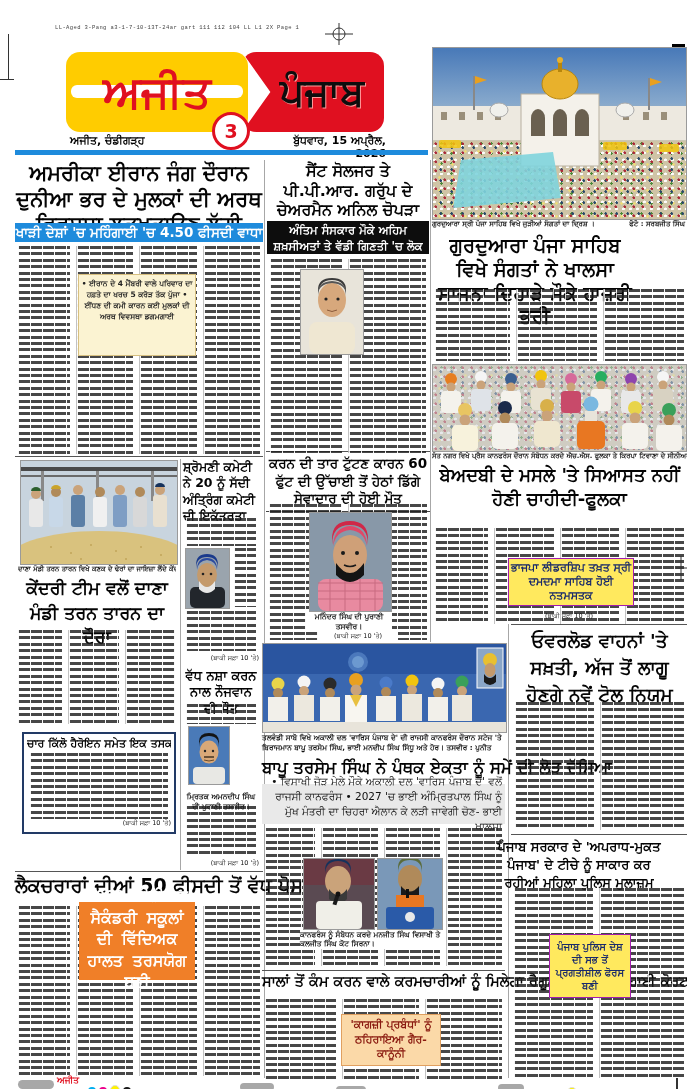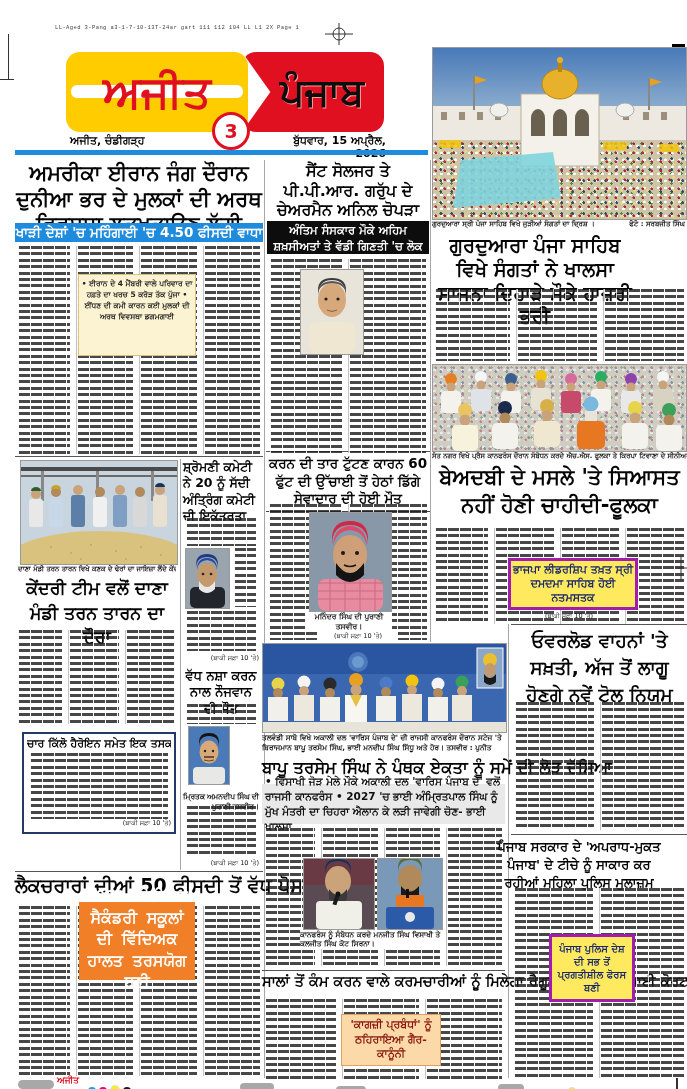--- a/index.html
+++ b/index.html
@@ -11,29 +11,29 @@
   .rule-v{background:#8a8a8a;width:1px;opacity:.75;}
   .rule-h{background:#555;height:1px;}
   
   .cols{display:flex;}
   .gcol{flex:1;margin:0 3px;opacity:.82;background:
     repeating-linear-gradient(90deg, rgba(255,255,255,.95) 0 1.2px, transparent 1.2px 12px),
     repeating-linear-gradient(180deg,#1f1f1f 0 3px, transparent 3px 6.4px);}
   .gcol + .gcol{border-left:1px solid #b5b5b5;padding-left:5px;}
   .box-cream{background:#FBF3D2;border:1px solid #d8c080;color:#222;font-weight:bold;
              font-size:7.5px;line-height:1.45;text-align:center;padding:4px 2px;z-index:3;}
-  .box-yellow{background:#FFE95E;border:3px solid #a21caf;color:#1a2a6a;font-weight:bold;
+  .box-yellow{background:#FFE95E;border:1px solid #a21caf;color:#1a2a6a;font-weight:bold;
               text-align:center;z-index:3;display:flex;align-items:center;justify-content:center;padding:2px;}
   .box-orange{background:#F07F28;color:#fff;font-weight:bold;text-align:center;z-index:3;
               display:flex;align-items:center;justify-content:center;padding:3px;}
   .box-peach{background:#FBD9A8;border:1px solid #e0a060;color:#8a1a10;font-weight:bold;
              text-align:center;z-index:3;display:flex;align-items:center;justify-content:center;padding:2px;}
   .subhead-blue{background:#1E8BDC;color:#fff;font-weight:bold;text-align:center;}
   .subhead-black{background:#0d0d0d;color:#fff;font-weight:bold;text-align:center;}
-  .subhead-gray{background:#e9e9e9;color:#101010;font-weight:bold;text-align:left;}
+  .subhead-gray{background:#e9e9e9;color:#101010;font-weight:normal;text-align:right;}
   .jump{font-size:6.5px;font-weight:normal;text-align:right;color:#111;z-index:3;}
   .photo{border:1px solid #9a9a9a;overflow:hidden;z-index:2;}
   .crowdnoise{background-color:#cfc4a6;background-image:
      radial-gradient(circle at 30% 30%, #a23 1.1px, transparent 1.5px),
      radial-gradient(circle at 70% 60%, #246 1.1px, transparent 1.5px),
      radial-gradient(circle at 50% 80%, #ed7 1.1px, transparent 1.5px),
      radial-gradient(circle at 20% 70%, #fff 1.2px, transparent 1.6px),
      radial-gradient(circle at 85% 25%, #483 1px, transparent 1.4px);
      background-size:9px 9px,11px 11px,13px 13px,7px 7px,10px 10px;}
   .regdot{border-radius:50%;width:8px;height:8px;display:inline-block;margin-right:3px;}
@@ -239,21 +239,21 @@
           </g>
         <g transform="translate(226,38)">
             <circle cx="10" cy="7" r="7" fill="#3aa05a"></circle>
             <circle cx="10" cy="17" r="5.5" fill="#b08a5a"></circle>
             <rect x="-3" y="22" width="26" height="26" rx="5" fill="#f4f2ec"></rect>
           </g>
       </g>
     </svg>
   </div>
   <div class="abs caption" style="left:432px;top:430px;width:255px;font-size:6.8px;white-space:nowrap;overflow:hidden;">ਸੰਤ ਨਗਰ ਵਿਖੇ ਪ੍ਰੈਸ ਕਾਨਫਰੰਸ ਦੌਰਾਨ ਸੰਬੋਧਨ ਕਰਦੇ ਐਚ.ਐਸ. ਫੂਲਕਾ ਤੇ ਕਿਰਪਾ ਟਿਵਾਣਾ ਦੇ ਸੀਨੀਅਰ ਆਗੂ ਹਾਜ਼ਰ।</div>
-  <div class="abs hl" style="left:432px;top:441px;width:255px;font-size:21px;line-height:1.35;">ਬੇਅਦਬੀ ਦੇ ਮਸਲੇ 'ਤੇ ਸਿਆਸਤ ਨਹੀਂ ਹੋਣੀ ਚਾਹੀਦੀ-ਫੂਲਕਾ</div>
+  <div class="abs hl" style="left:432px;top:441px;width:255px;font-size:18px;line-height:1.35;">ਬੇਅਦਬੀ ਦੇ ਮਸਲੇ 'ਤੇ ਸਿਆਸਤ ਨਹੀਂ ਹੋਣੀ ਚਾਹੀਦੀ-ਫੂਲਕਾ</div>
   <div class="abs cols" style="left:432px;top:506px;width:255px;height:96px;">
       <div class="gcol"></div>
       <div class="gcol"></div>
       <div class="gcol"></div>
       <div class="gcol"></div>
     </div>
   <div class="abs box-yellow" style="left:508px;top:536px;width:120px;height:42px;font-size:11px;line-height:1.3;">ਭਾਜਪਾ ਲੀਡਰਸ਼ਿਪ ਤਖ਼ਤ ਸ੍ਰੀ ਦਮਦਮਾ ਸਾਹਿਬ ਹੋਈ ਨਤਮਸਤਕ</div>
   <div class="abs jump" style="left:512px;top:590px;width:114px;text-align:center;">(ਬਾਕੀ ਸਫ਼ਾ 10 'ਤੇ)</div>
 
   <div class="abs photo" style="left:20px;top:438px;width:156px;height:103px;">
@@ -350,21 +350,21 @@
         <rect width="40" height="57" fill="#4a7ab8"></rect>
         <rect x="4" y="40" width="32" height="17" rx="4" fill="#e8e8e4"></rect>
         <ellipse cx="20" cy="25" rx="9.5" ry="11.5" fill="#d8a878"></ellipse>
         <path d="M10 20 Q10 9 20 9 Q30 9 30 20 L30 15 Q30 6 20 6 Q10 6 10 15Z" fill="#141414"></path>
         <path d="M15 33 Q20 35 25 33" stroke="#6a4a2a" fill="none"></path>
         <circle cx="16" cy="24" r="1.2" fill="#222"></circle>
         <circle cx="24" cy="24" r="1.2" fill="#222"></circle>
         <path d="M15 30 h10" stroke="#3a2a1a" stroke-width="1.4"></path>
       </svg>
   </div>
-  <div class="abs caption" style="left:183px;top:770px;width:76px;font-size:7.5px;text-align:right;line-height:1.3;font-family:Liberation Serif, serif;">ਮ੍ਰਿਤਕ ਅਮਨਦੀਪ ਸਿੰਘ ਦੀ ਪੁਰਾਣੀ ਤਸਵੀਰ।</div>
+  <div class="abs caption" style="left:183px;top:770px;width:76px;font-size:7.5px;text-align:center;line-height:1.3;">ਮ੍ਰਿਤਕ ਅਮਨਦੀਪ ਸਿੰਘ ਦੀ ਪੁਰਾਣੀ ਤਸਵੀਰ।</div>
   <div class="abs cols" style="left:183px;top:784px;width:76px;height:50px;">
       <div class="gcol"></div>
     </div>
   <div class="abs jump" style="left:183px;top:837px;width:76px;">(ਬਾਕੀ ਸਫ਼ਾ 10 'ਤੇ)</div>
 
   <div class="abs" style="left:22px;top:710px;width:154px;height:102px;border:2px solid #223a66;background:#fff;z-index:2;padding:3px;box-sizing:border-box;">
     <div class="hl" style="font-size:11px;white-space:nowrap;overflow:hidden;">ਚਾਰ ਕਿੱਲੋ ਹੈਰੋਇਨ ਸਮੇਤ ਇਕ ਤਸਕਰ ਕਾਬੂ</div>
     <div class="cols" style="height:66px;margin-top:3px;">
         <div class="gcol"></div>
       </div>

